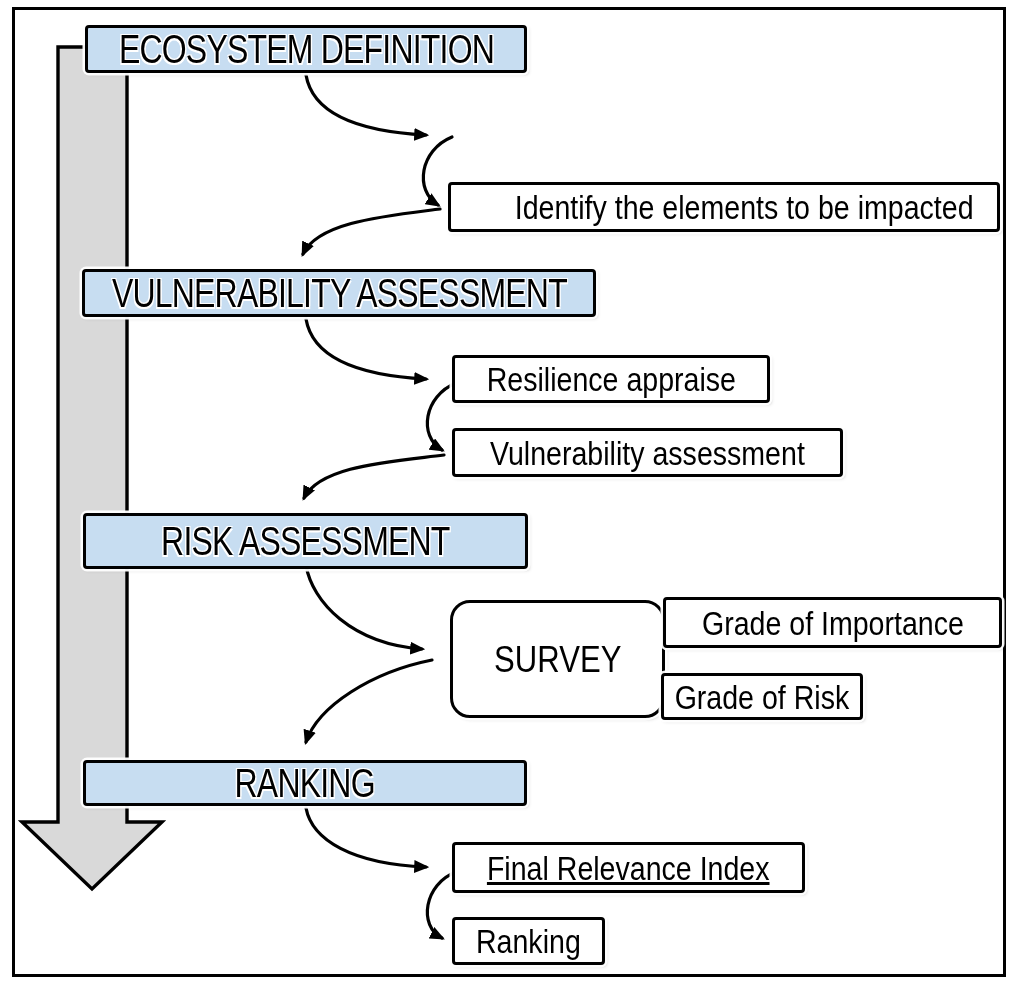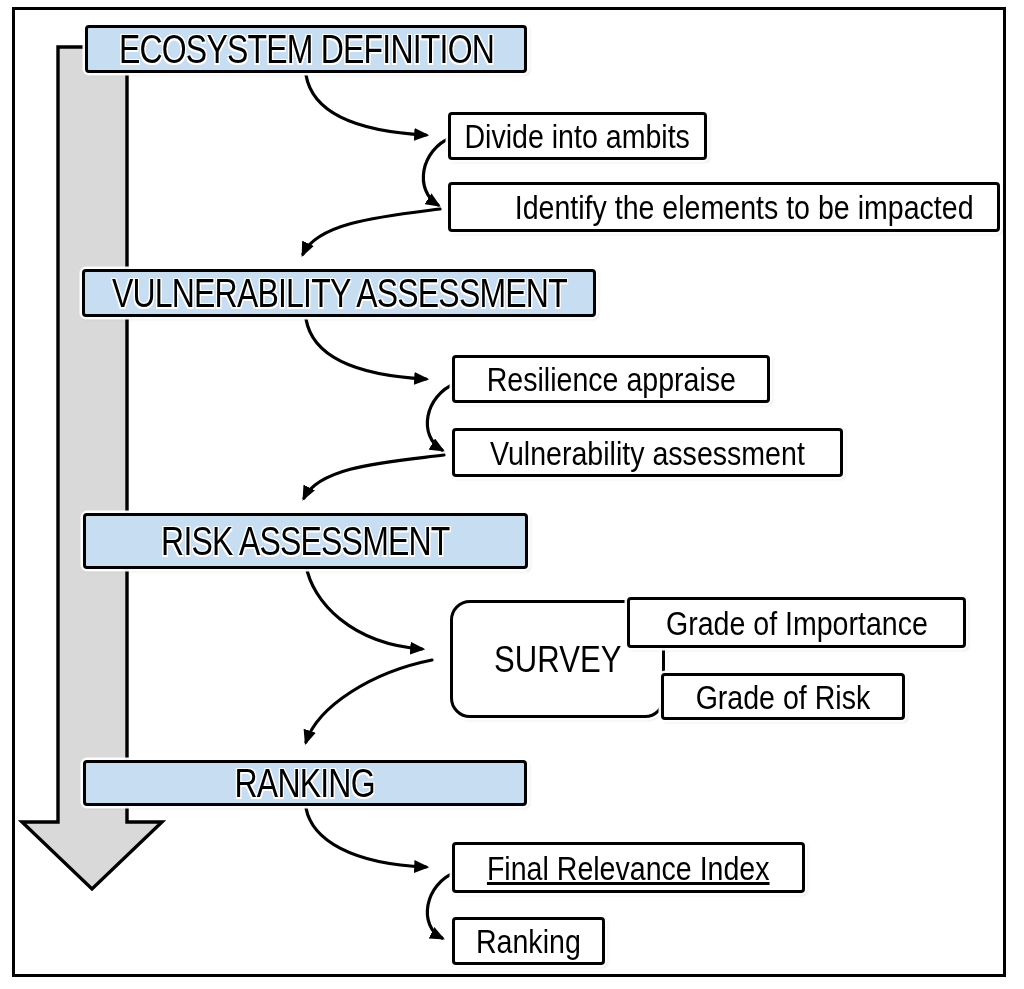--- a/index.html
+++ b/index.html
@@ -93,45 +93,42 @@
   </div>
 
   <div class="box stage" style="left:83px;top:513px;width:445px;height:56px;">
     <span class="txt">RISK ASSESSMENT</span>
   </div>
 
   <div class="box stage" style="left:83px;top:760px;width:444px;height:46px;">
     <span class="txt">RANKING</span>
   </div>
 
-  <div class="box" style="left:448px;top:112px;width:259px;height:48px;">
-    <span class="txt">Divide into ambits</span>
-  </div>
 
   <div class="box" style="left:448px;top:182px;width:552px;height:50px;padding-left:40px;">
     <span class="txt">Identify the elements to be impacted</span>
   </div>
 
   <div class="box" style="left:452px;top:355px;width:318px;height:48px;">
     <span class="txt">Resilience appraise</span>
   </div>
 
   <div class="box" style="left:452px;top:428px;width:391px;height:49px;">
     <span class="txt">Vulnerability assessment</span>
   </div>
 
   <div class="box survey-box" style="left:450px;top:600px;width:215px;height:118px;">
     <span class="txt">SURVEY</span>
   </div>
 
-  <div class="box" style="left:627px;top:597px;width:339px;height:51px;">
+  <div class="box" style="left:663px;top:597px;width:339px;height:51px;">
     <span class="txt">Grade of Importance</span>
   </div>
 
-  <div class="box" style="left:661px;top:673px;width:244px;height:47px;">
+  <div class="box" style="left:661px;top:673px;width:202px;height:47px;">
     <span class="txt">Grade of Risk</span>
   </div>
 
   <div class="box" style="left:452px;top:842px;width:353px;height:51px;text-decoration:underline;">
     <span class="txt">Final Relevance Index</span>
   </div>
 
   <div class="box" style="left:452px;top:917px;width:153px;height:48px;">
     <span class="txt">Ranking</span>
   </div>

